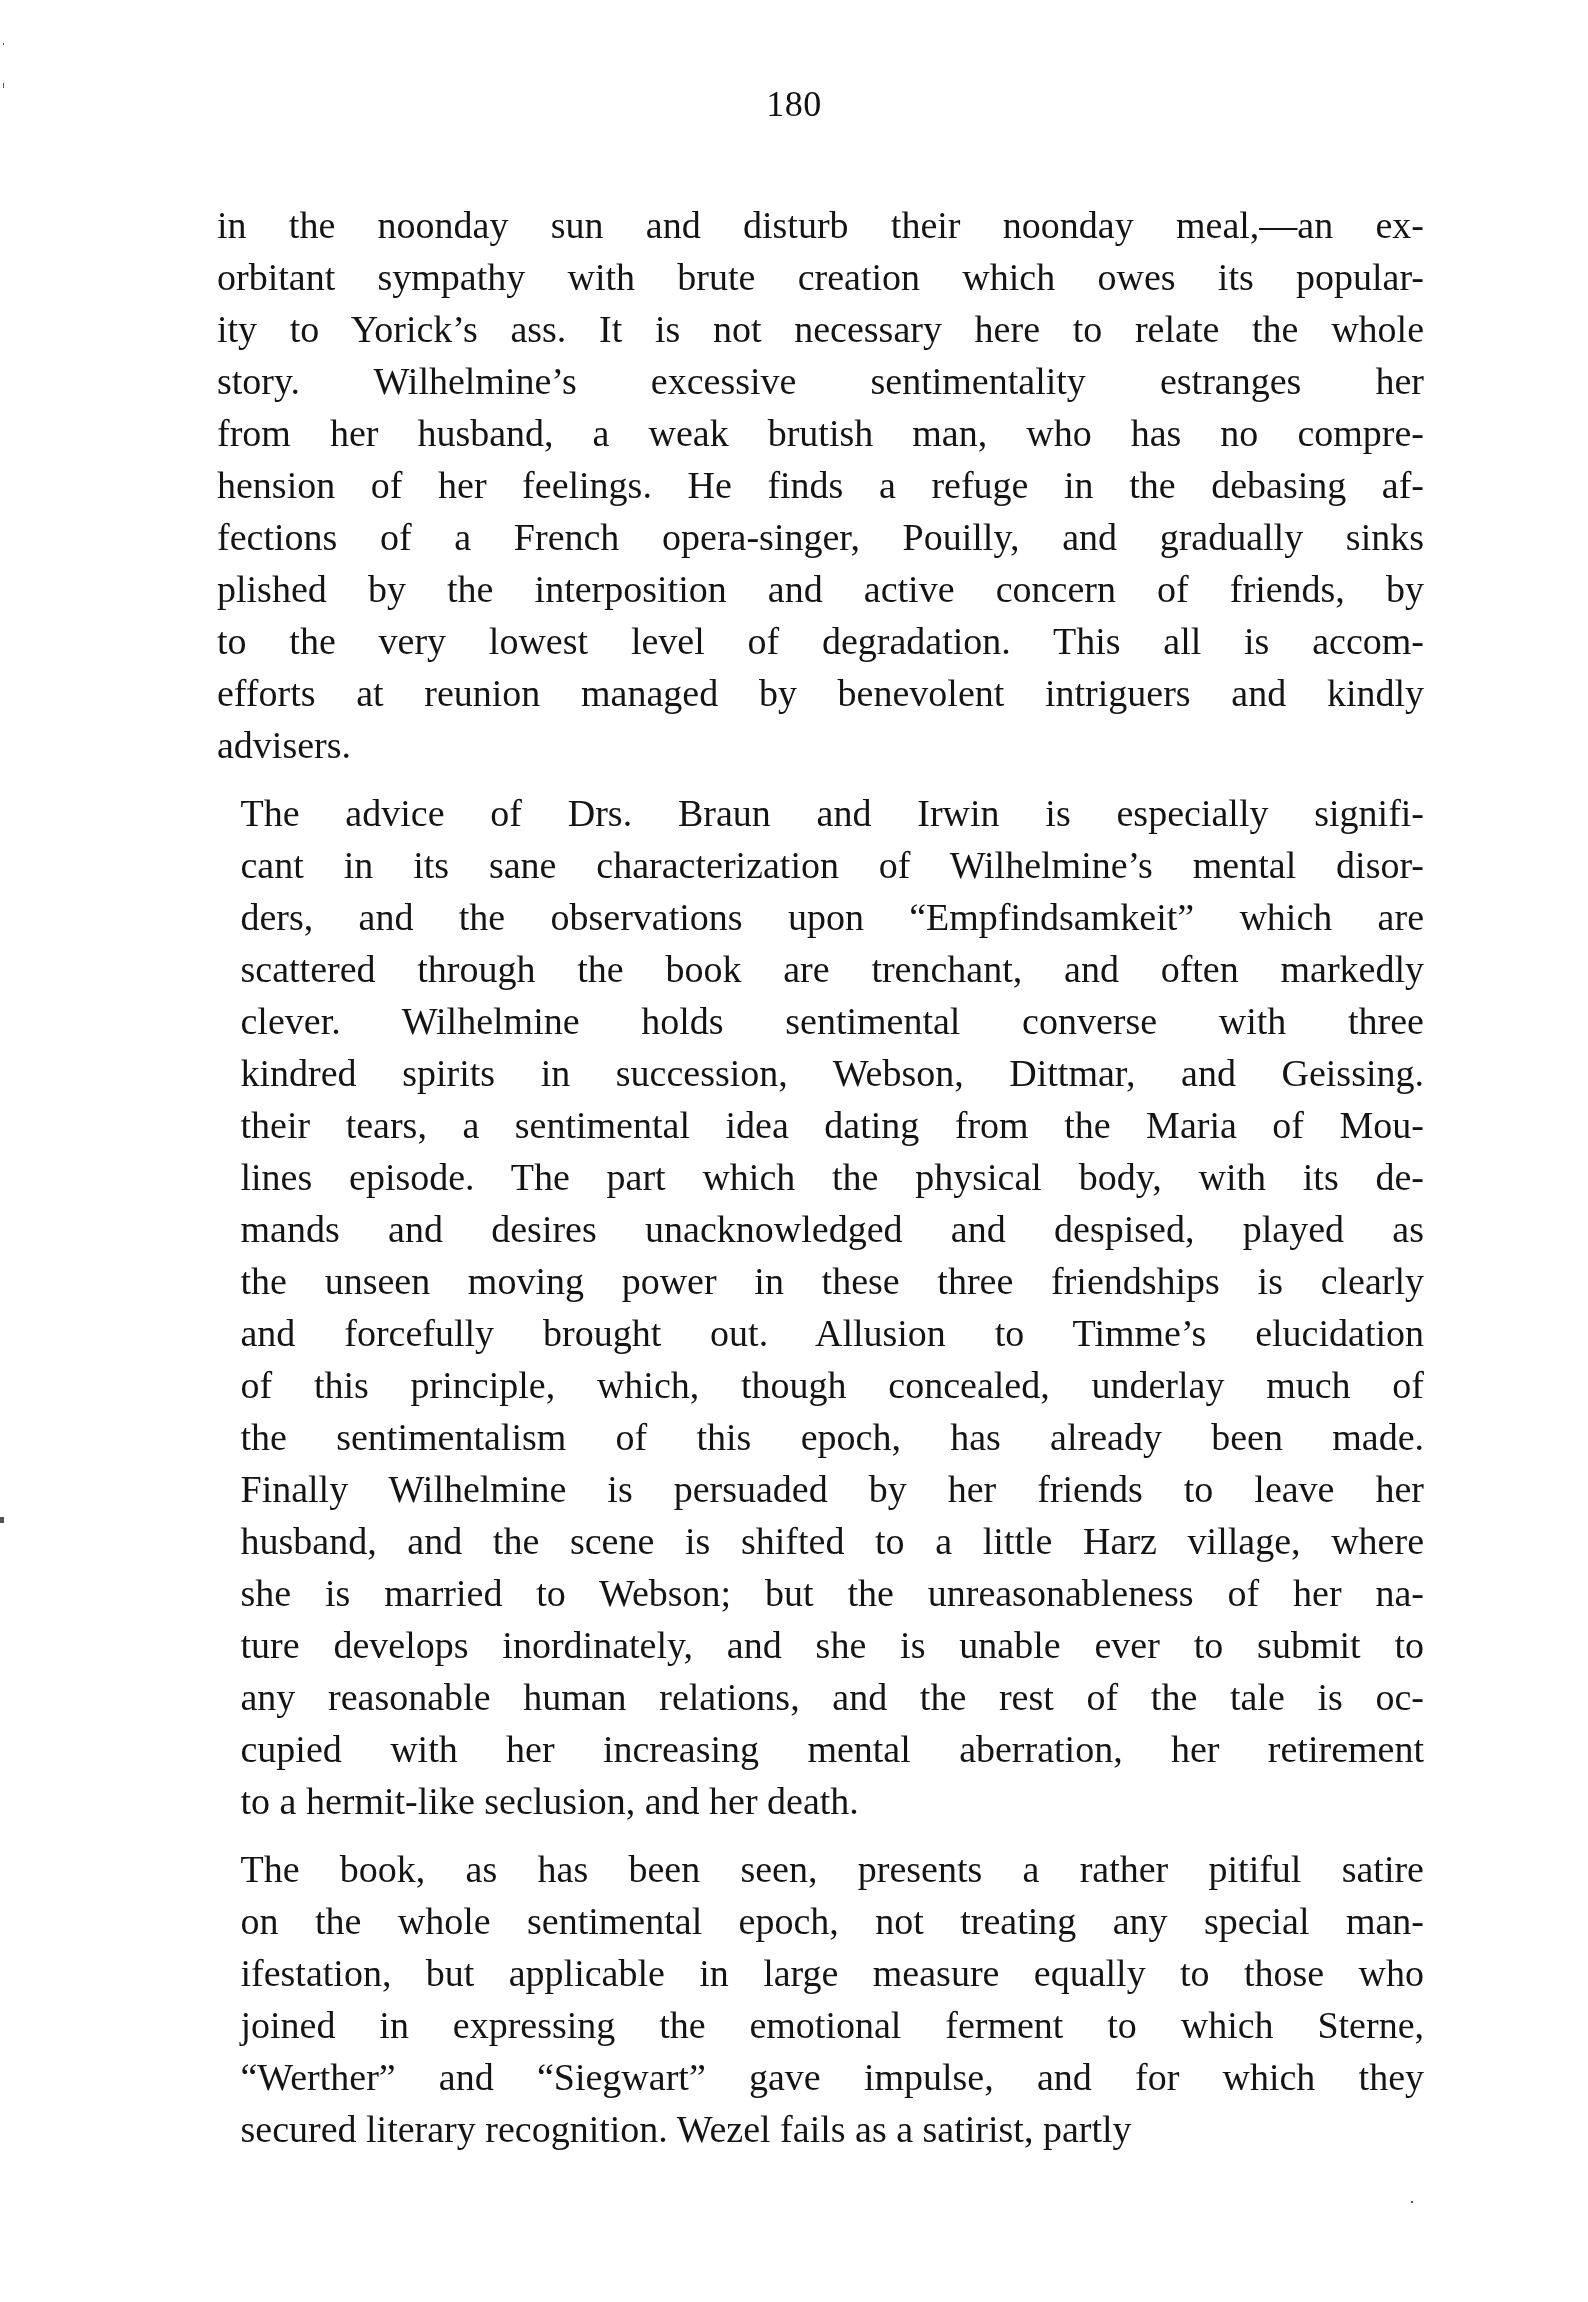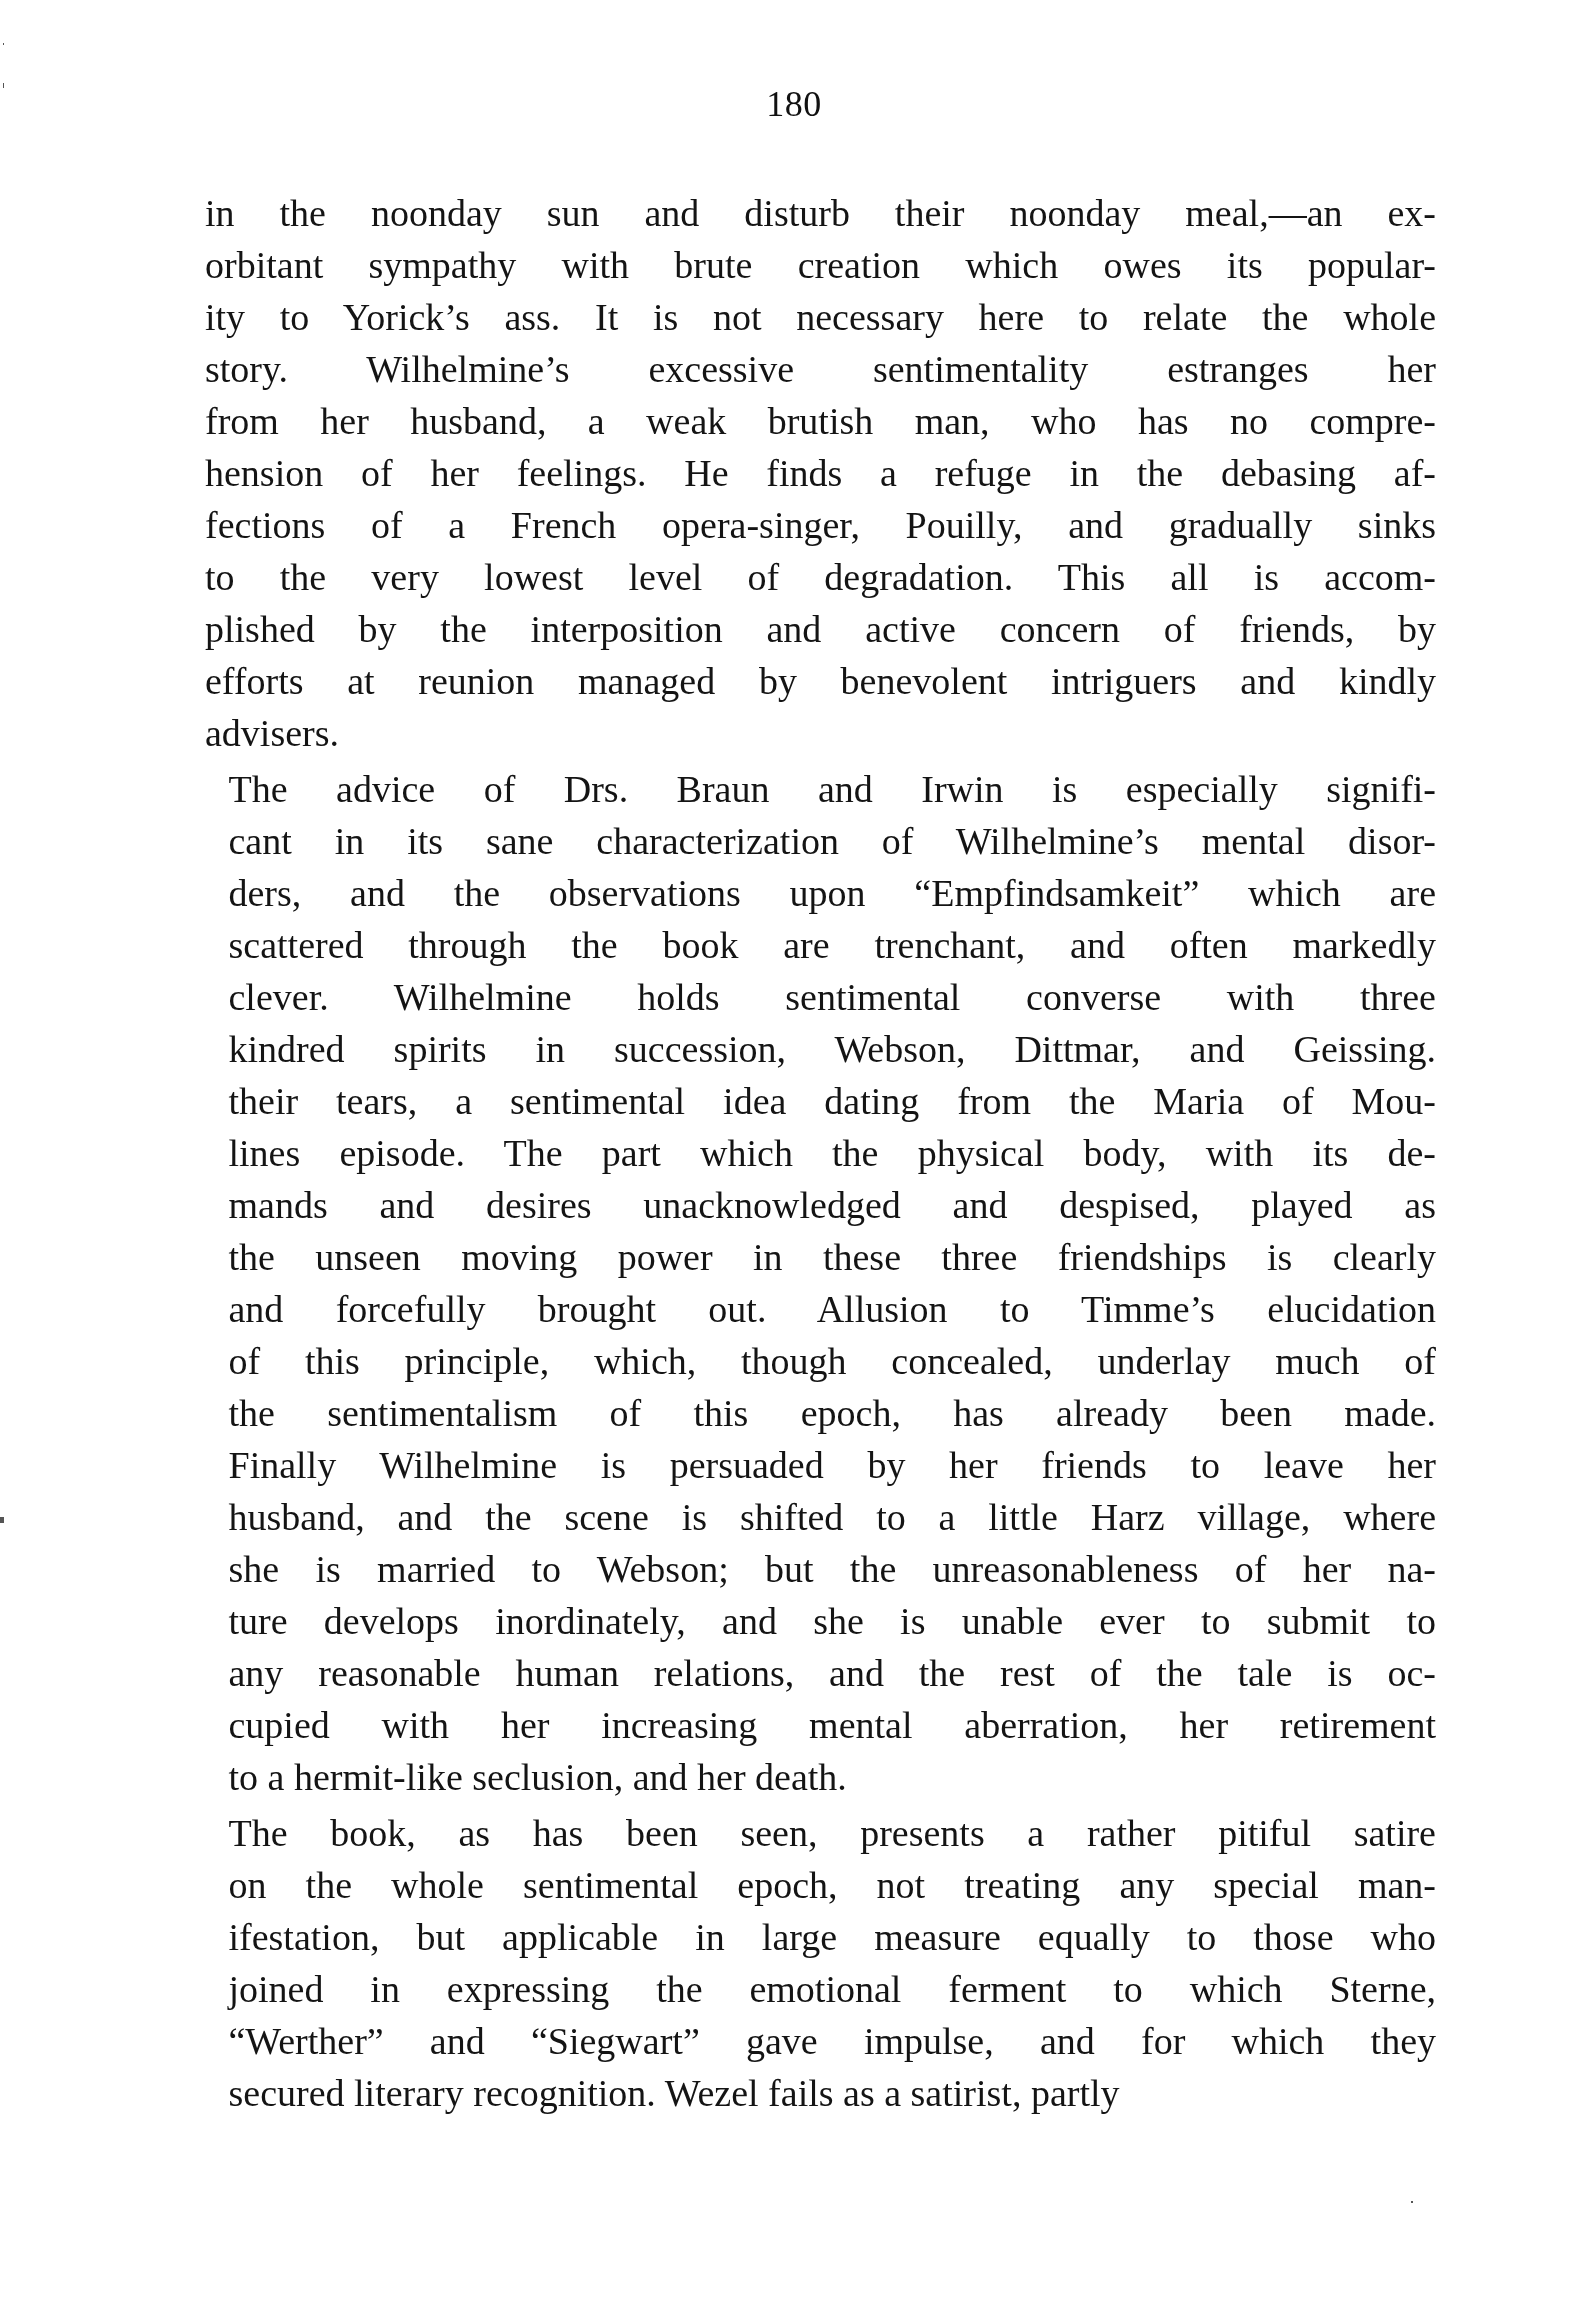--- a/index.html
+++ b/index.html
@@ -12,43 +12,43 @@
     font-size: 36px; line-height: 43px; color: #111;
     letter-spacing: 0.5px;
   }
   .body-text {
     position: absolute; left: 201px; top: 183px; width: 1239px;
     font-family: "Liberation Serif", "DejaVu Serif", serif;
     font-size: 38px; line-height: 52px; color: #141414;
     text-align: justify;
     hyphens: manual;
   }
-  .para { margin: 4px; text-indent: 0; }
+  .para { margin: 16px; text-indent: 0; }
   .para.indent { text-indent: 23.5px; }
   .line { display: block; text-align: justify; text-align-last: justify; white-space: nowrap; }
   .line.last { text-align-last: left; font-family: Liberation Serif, serif; }
   .speck { position: absolute; background: #555; }
 </style>
 </head>
 <body>
 
 <div class="page">
   <div class="page-number">180</div>
 
   <div class="body-text">
     <div class="para">
         <span class="line">in the noonday sun and disturb their noonday meal,—an ex-</span>
         <span class="line">orbitant sympathy with brute creation which owes its popular-</span>
         <span class="line">ity to Yorick’s ass.  It is not necessary here to relate the whole</span>
         <span class="line">story.  Wilhelmine’s excessive sentimentality estranges her</span>
         <span class="line">from her husband, a weak brutish man, who has no compre-</span>
         <span class="line">hension of her feelings.  He finds a refuge in the debasing af-</span>
         <span class="line">fections of a French opera-singer, Pouilly, and gradually sinks</span>
+        <span class="line">plished by the interposition and active concern of friends, by</span>
         <span class="line">to the very lowest level of degradation.  This all is accom-</span>
-        <span class="line">plished by the interposition and active concern of friends, by</span>
         <span class="line">efforts at reunion managed by benevolent intriguers and kindly</span>
         <span class="line last">advisers.</span>
       </div>
     <div class="para indent">
         <span class="line" style="text-indent: 23.5px;">The advice of Drs. Braun and Irwin is especially signifi-</span>
         <span class="line">cant in its sane characterization of Wilhelmine’s mental disor-</span>
         <span class="line">ders, and the observations upon “Empfindsamkeit” which are</span>
         <span class="line">scattered through the book are trenchant, and often markedly</span>
         <span class="line">clever.  Wilhelmine holds sentimental converse with three</span>
         <span class="line">kindred spirits in succession, Webson, Dittmar, and Geissing.</span>

